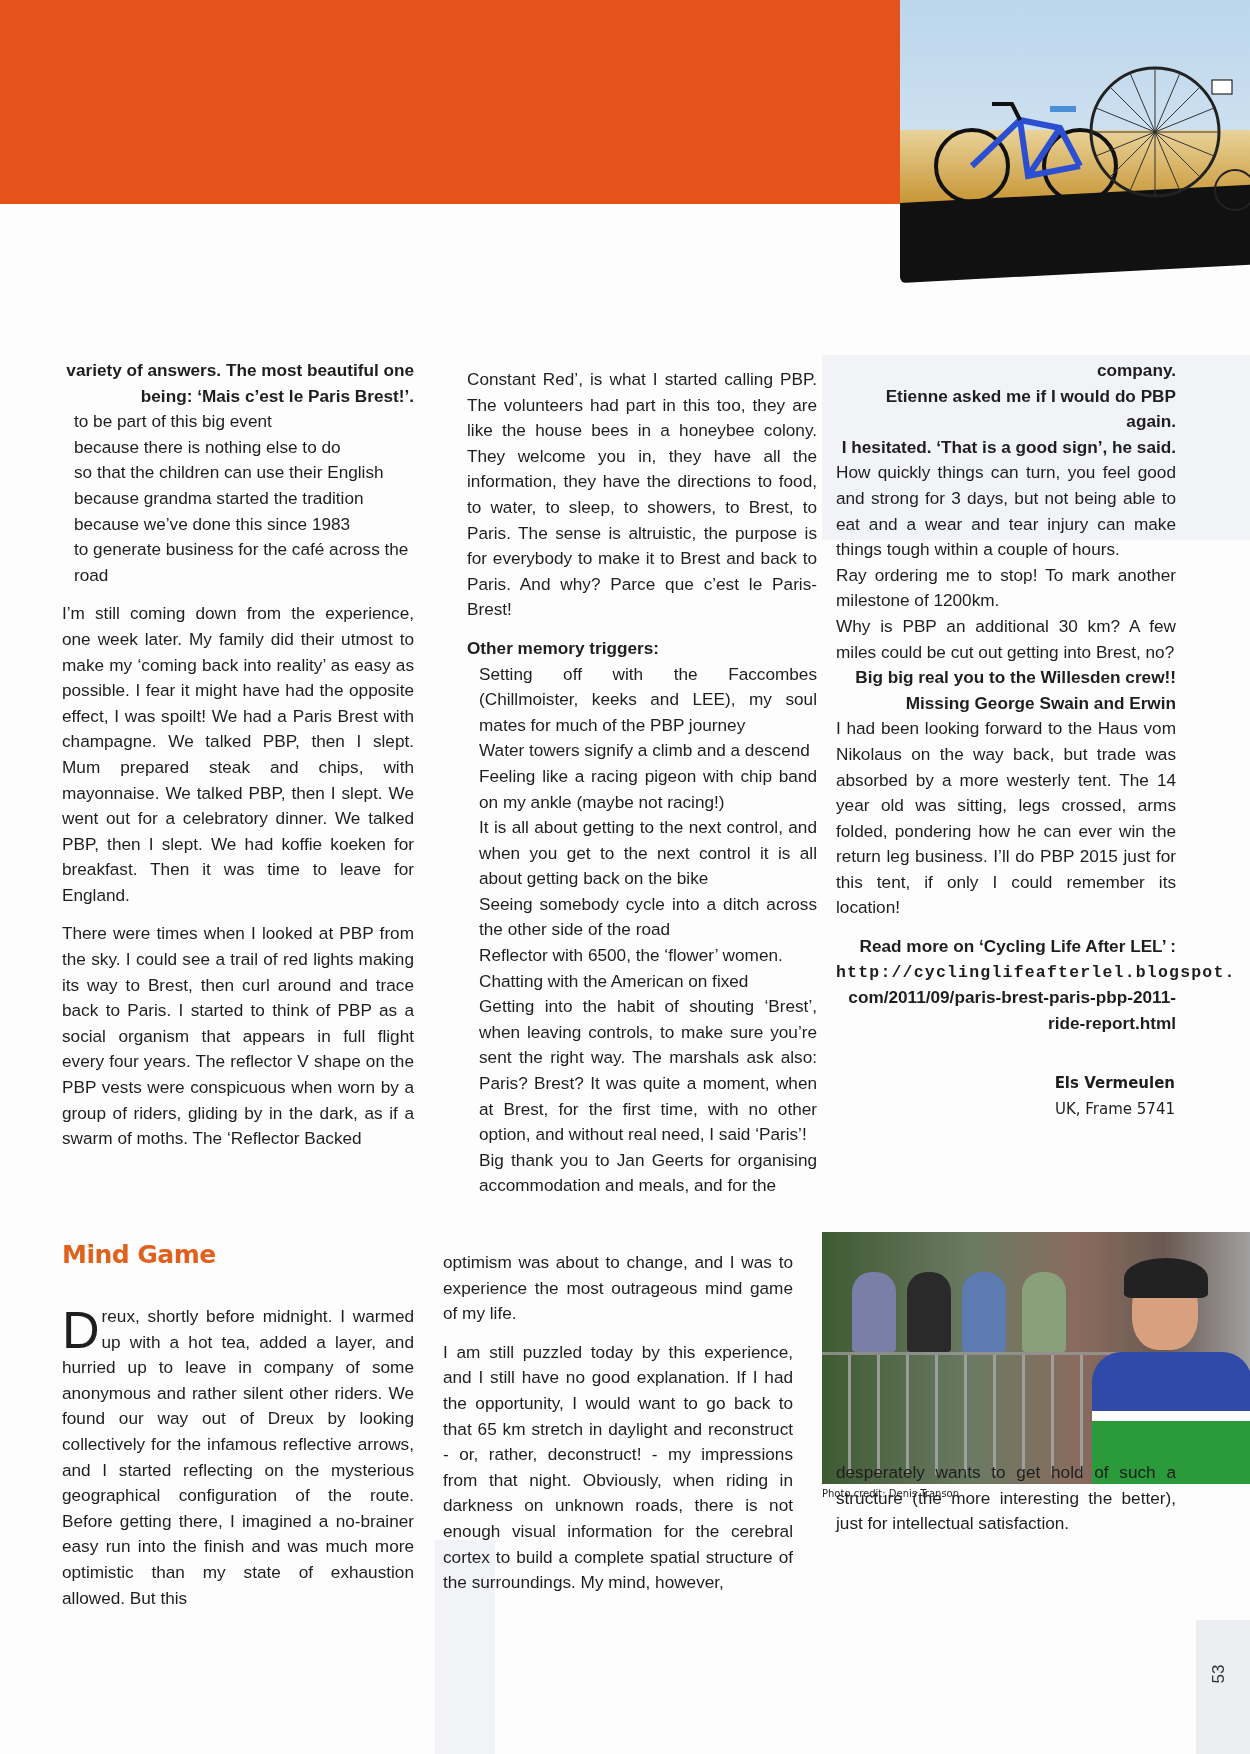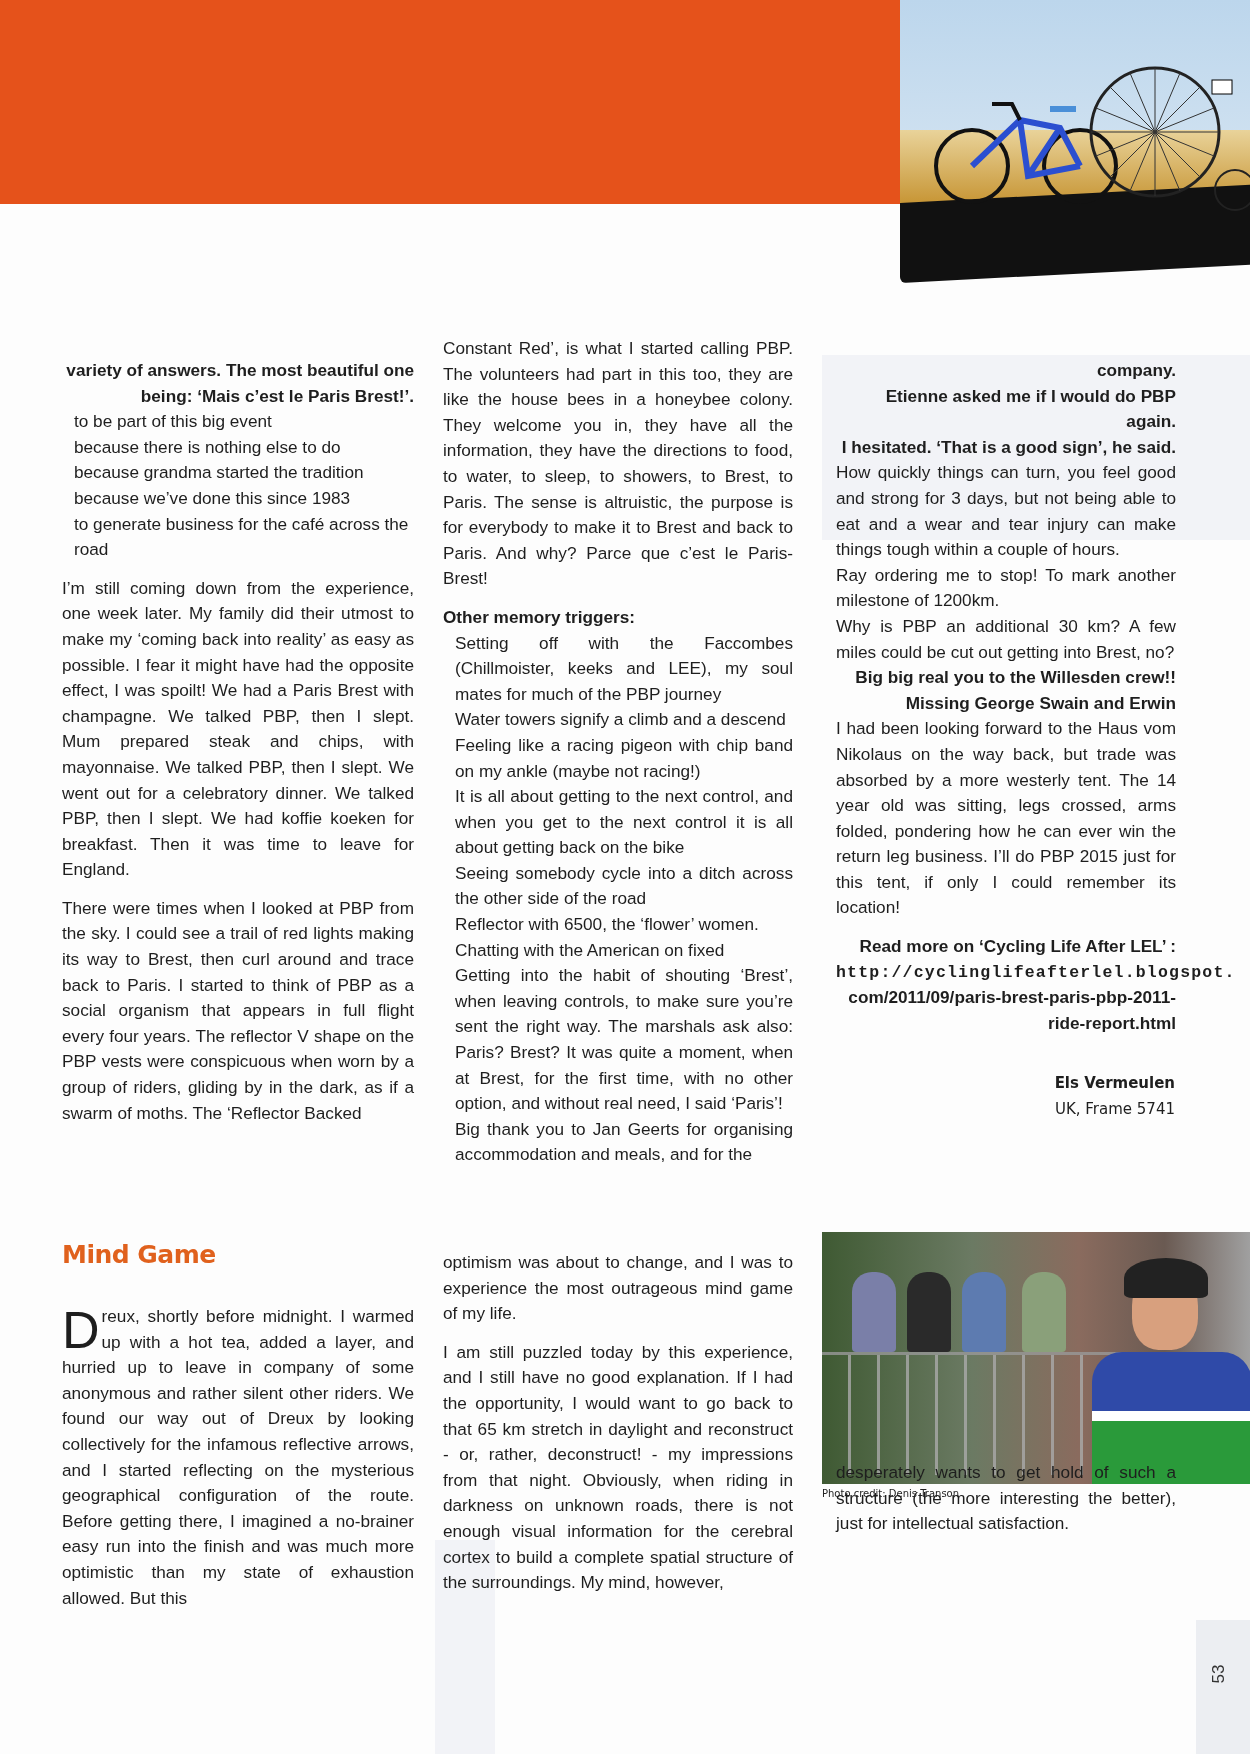--- a/index.html
+++ b/index.html
@@ -69,36 +69,37 @@
   </svg>
 </div>
 
 <div class="ghost" style="left:822px;top:355px;width:428px;height:185px;"></div>
 <div class="ghost" style="left:435px;top:1540px;width:60px;height:214px;"></div>
 
 <div class="col c1" style="top:358px;">
   <p class="left">variety of answers.  The most beautiful one being: ‘Mais c’est le Paris Brest!’.</p>
   <p class="ind">to be part of this big event</p>
   <p class="ind">because there is nothing else to do</p>
+  <p class="ind">so that the children can use their English</p>
   <p class="ind">because grandma started the tradition</p>
   <p class="ind">because we’ve done this since 1983</p>
   <p class="ind">to generate business for the café across the road</p>
   <div class="gap"></div>
   <p>I’m still coming down from the experience, one week later.  My family did their utmost to make my ‘coming back into reality’ as easy as possible. I fear it might have had the opposite effect, I was spoilt! We had a Paris Brest with champagne.  We talked PBP, then I slept. Mum prepared steak and chips, with mayonnaise. We talked PBP, then I slept.  We went out for a celebratory dinner. We talked PBP, then I slept.  We had koffie koeken for breakfast. Then it was time to leave for England.</p>
   <div class="gap"></div>
   <p>There were times when I looked at PBP from the sky. I could see a trail of red lights making its way to Brest, then curl around and trace back to Paris. I started to think of PBP as a social organism that appears in full flight every four years. The reflector V shape on the PBP vests were conspicuous when worn by a group of riders, gliding by in the dark, as if a swarm of moths. The ‘Reflector Backed</p>
 </div>
 
 <div class="section-title">Mind Game</div>
 
 <div class="col c1" style="top:1304px;">
   <p><span class="dropcap">D</span><span>reux, shortly before midnight. I warmed up with a hot tea, added a layer, and hurried up to leave in company of some anonymous and rather silent other riders. We found our way out of Dreux by looking collectively for the infamous reflective arrows, and I started reflecting on the mysterious geographical configuration of the route. Before getting there, I imagined a no-brainer easy run into the finish and was much more optimistic than my state of exhaustion allowed. But this</span></p>
 </div>
 
-<div class="col c2" style="top:336px;">
+<div class="col c2" style="top:367px;margin-left:24px;">
   <p>Constant Red’, is what I started calling PBP. The volunteers had part in this too, they are like the house bees in a honeybee colony. They welcome you in, they have all the information, they have the directions to food, to water, to sleep, to showers, to Brest, to Paris. The sense is altruistic, the purpose is for everybody to make it to Brest and back to Paris. And why?  Parce que c’est le Paris-Brest!</p>
   <div class="gap"></div>
   <p class="subhead">Other memory triggers:</p>
   <p class="ind" style="text-align:justify">Setting off with the Faccombes (Chillmoister, keeks and LEE), my soul mates for much of the PBP journey</p>
   <p class="ind">Water towers signify a climb and a descend</p>
   <p class="ind" style="text-align:justify">Feeling like a racing  pigeon with chip band on my ankle (maybe not racing!)</p>
   <p class="ind" style="text-align:justify">It is all about getting to the next control, and when you get to the next control it is all about getting back on the bike</p>
   <p class="ind" style="text-align:justify">Seeing somebody cycle into a ditch across the other side of the road</p>
   <p class="ind">Reflector with 6500, the ‘flower’ women.</p>
   <p class="ind">Chatting with the American on fixed</p>

